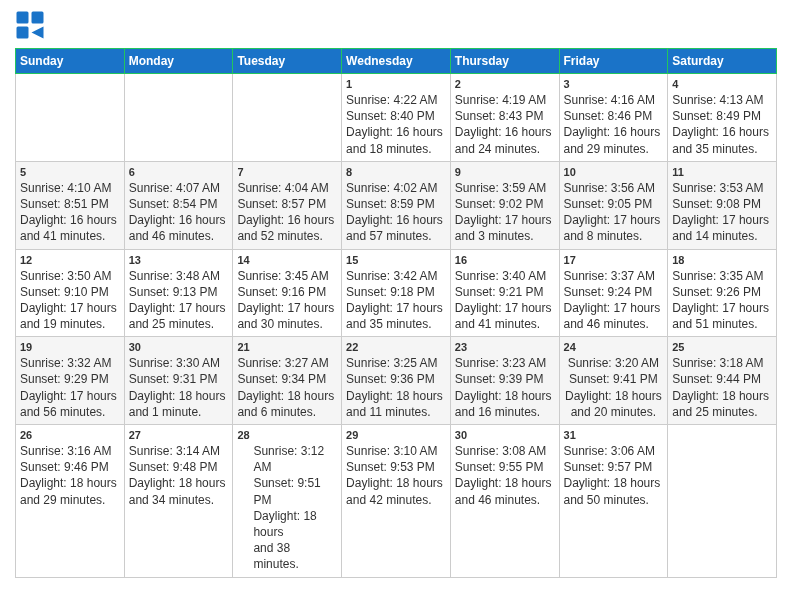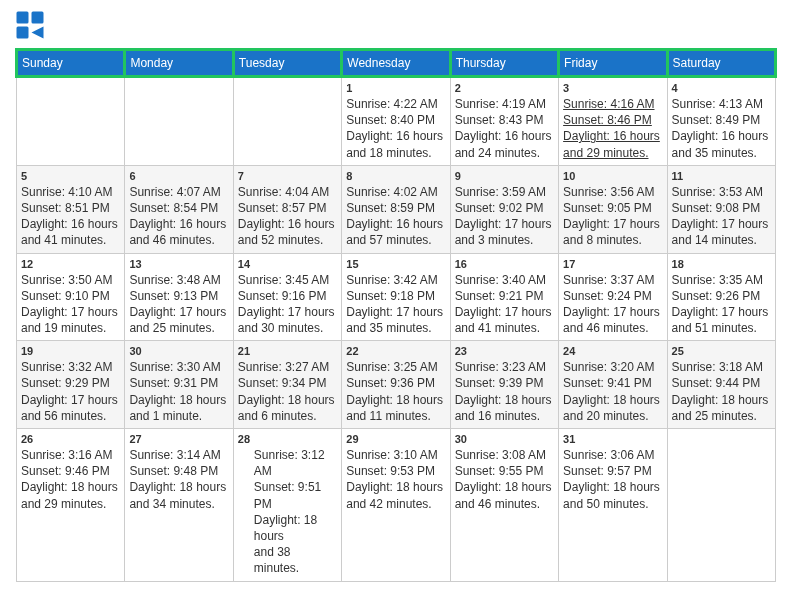--- a/index.html
+++ b/index.html
@@ -53,24 +53,24 @@
     }
     table {
       width: 100%;
       border-collapse: collapse;
       table-layout: fixed;
     }
     thead tr th {
       background: #1a73c8;
       color: #fff;
       font-size: 12px;
-      font-weight: normal;
+      font-weight: bold;
       padding: 5px 4px;
       text-align: left;
-      border: 3px solid #22c55e;
+      border: 1px solid #22c55e;
     }
     tbody tr td {
       border: 1px solid #ccc;
       vertical-align: top;
       padding: 4px 4px;
       font-size: 9.5px;
       color: #333;
       height: 80px;
     }
     tbody tr:nth-child(odd) td {
@@ -140,21 +140,21 @@
           </td>
           <td>
             <span class="day-num">2</span>
             <div class="day-info" style="white-space: pre-line;">Sunrise: 4:19 AM
 Sunset: 8:43 PM
 Daylight: 16 hours
 and 24 minutes.</div>
           </td>
           <td>
             <span class="day-num">3</span>
-            <div class="day-info" style="white-space: pre-line; text-decoration: underline;">Sunrise: 4:16 AM
+            <div class="day-info" style="white-space: pre-line;">Sunrise: 4:16 AM
 Sunset: 8:46 PM
 Daylight: 16 hours
 and 29 minutes.</div>
           </td>
           <td>
             <span class="day-num">4</span>
             <div class="day-info" style="white-space: pre-line;">Sunrise: 4:13 AM
 Sunset: 8:49 PM
 Daylight: 16 hours
 and 35 minutes.</div>
@@ -293,21 +293,21 @@
           </td>
           <td>
             <span class="day-num">23</span>
             <div class="day-info" style="white-space: pre-line;">Sunrise: 3:23 AM
 Sunset: 9:39 PM
 Daylight: 18 hours
 and 16 minutes.</div>
           </td>
           <td>
             <span class="day-num">24</span>
-            <div class="day-info" style="white-space: pre-line;">Sunrise: 3:20 AM
+            <div class="day-info" style="white-space: pre-line; text-align: center;">Sunrise: 3:20 AM
 Sunset: 9:41 PM
 Daylight: 18 hours
 and 20 minutes.</div>
           </td>
           <td>
             <span class="day-num">25</span>
             <div class="day-info" style="white-space: pre-line;">Sunrise: 3:18 AM
 Sunset: 9:44 PM
 Daylight: 18 hours
 and 25 minutes.</div>

